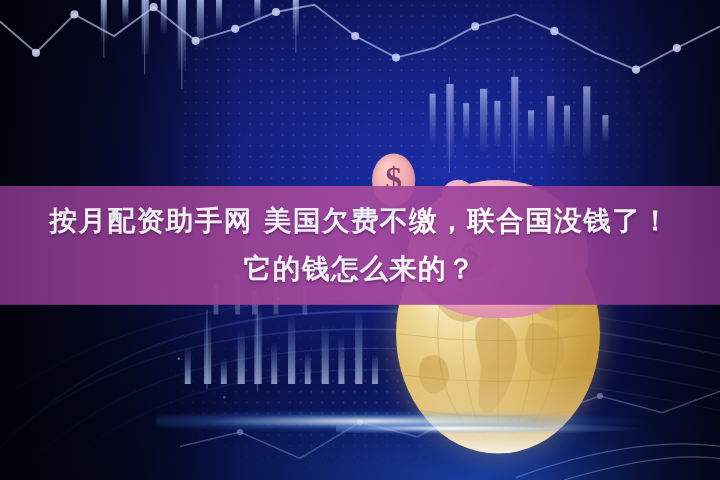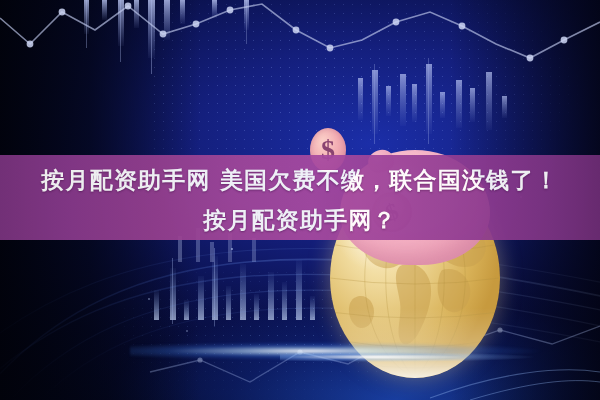--- a/index.html
+++ b/index.html
@@ -114,26 +114,26 @@
   }
   .piggy-ear{
     position:absolute;left:368px;top:150px;width:26px;height:22px;
     border-radius:50% 50% 40% 40%;
     background:radial-gradient(ellipse at 40% 30%, #f7bccd 0%, #e79bb4 100%);
     transform:rotate(-16deg);
   }
 
   
   .banner{
-    position:absolute;left:0;top:155px;width:600px;height:85px;
+    position:absolute;left:0;top:155px;width:600px;height:99px;
     background:linear-gradient(90deg,
       #7b3480 0%, #8a3a8c 12%, #96408f 26%, #a2479a 40%,
       #a84aa0 52%, #9c4299 66%, #8e3b90 80%, #7e3484 92%, #6f2d76 100%);
     opacity:.93;
-    display:flex;flex-direction:column;align-items:center;justify-content:flex-end;
+    display:flex;flex-direction:column;align-items:center;justify-content:center;
   }
   .banner-line{
     color:#ffffff;
     font-family:"DejaVu Sans","Liberation Sans",sans-serif;
     font-weight:700;
     font-size:23px;
     letter-spacing:1.2px;
     line-height:40px;
     white-space:nowrap;
     text-shadow:0 1px 2px rgba(60,10,60,.45);
@@ -326,16 +326,16 @@
     <span class="coin-sym">$</span>
   </div>
 
   <div class="speck" style="left:231px;top:248px;width:2px;height:2px;opacity:.8;"></div>
   <div class="speck" style="left:148px;top:298px;width:2px;height:2px;opacity:.55;"></div>
   <div class="speck" style="left:186px;top:330px;width:2px;height:2px;opacity:.45;"></div>
   <div class="speck" style="left:520px;top:196px;width:2px;height:2px;opacity:.4;"></div>
 
   <div class="banner">
     <div class="banner-line">按月配资助手网 美国欠费不缴，联合国没钱了！</div>
-    <div class="banner-line">按月配资助手网？</div>
+    <div class="banner-line">它的钱怎么来的？</div>
   </div>
 
 </div>
 
 </body></html>

